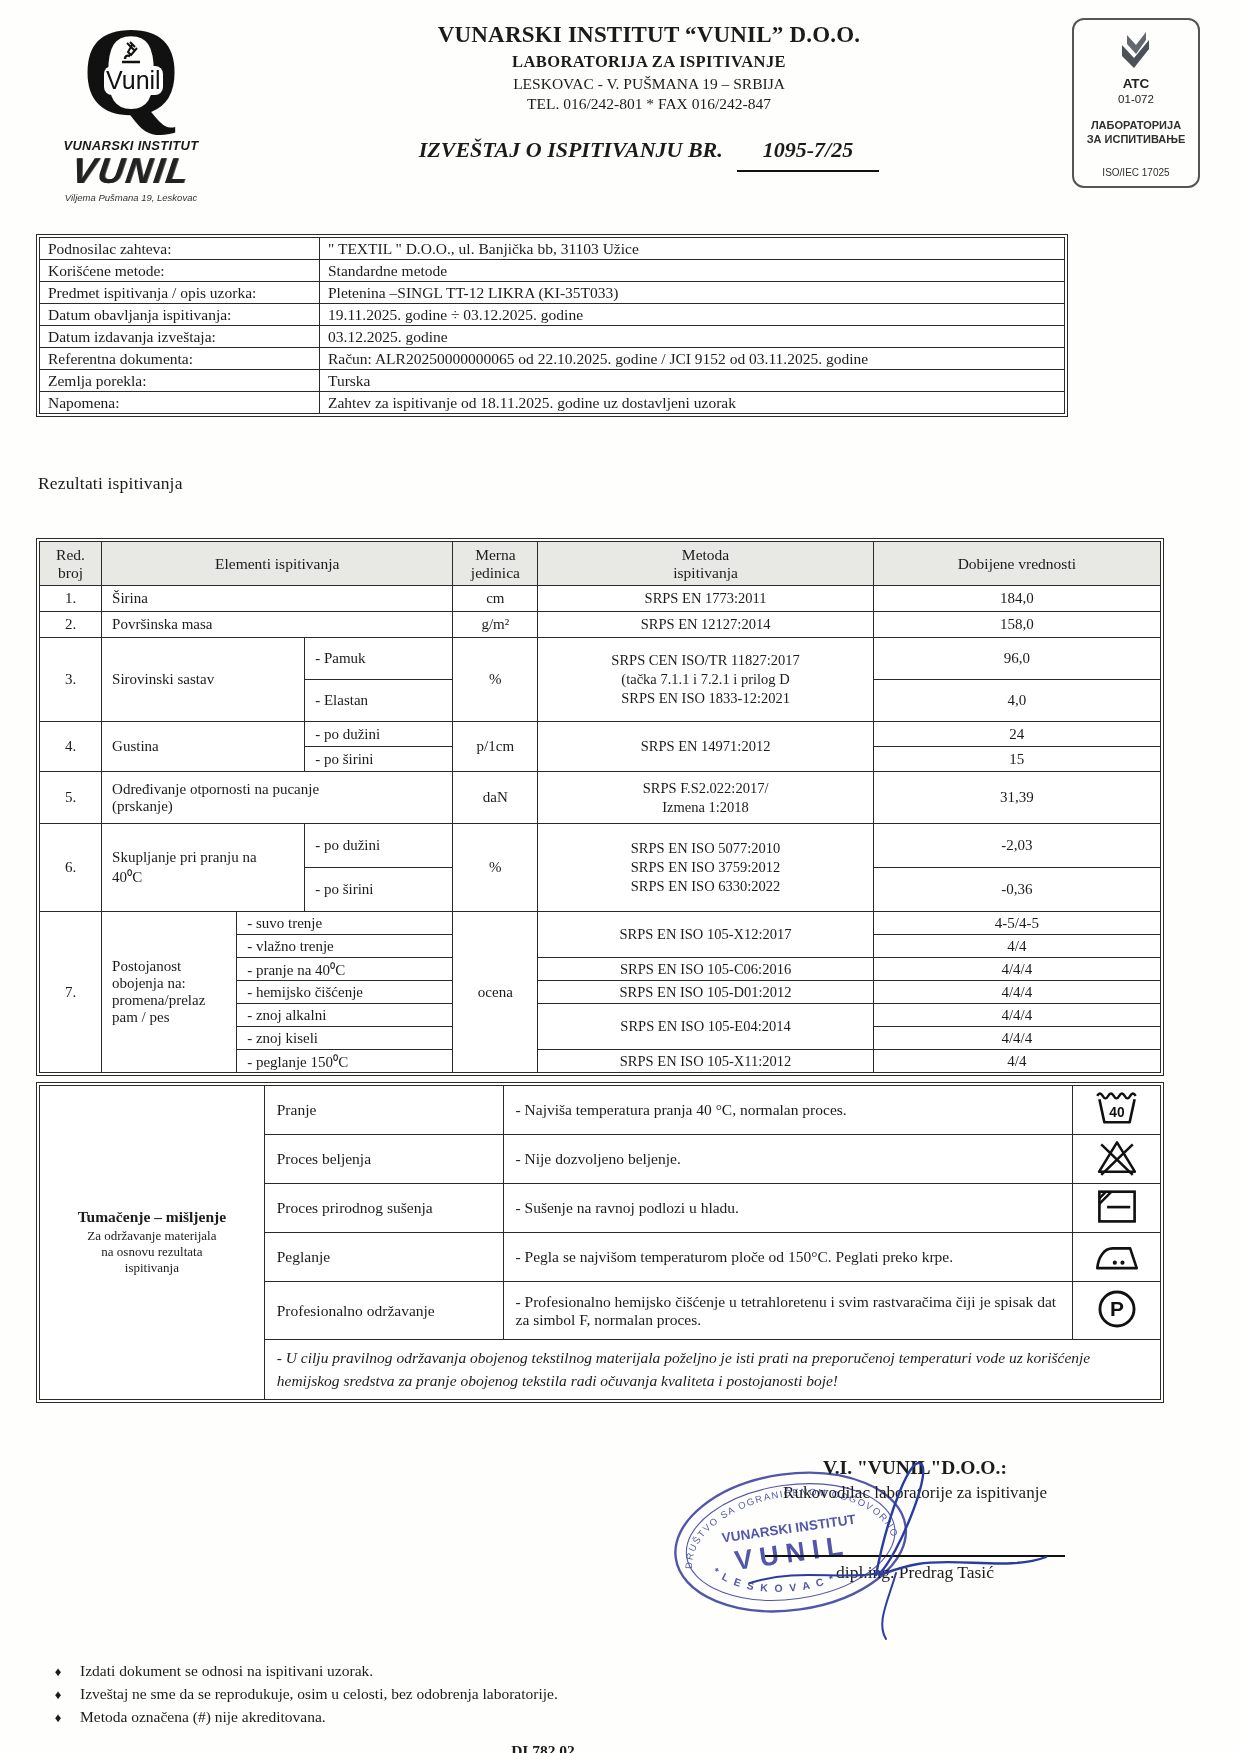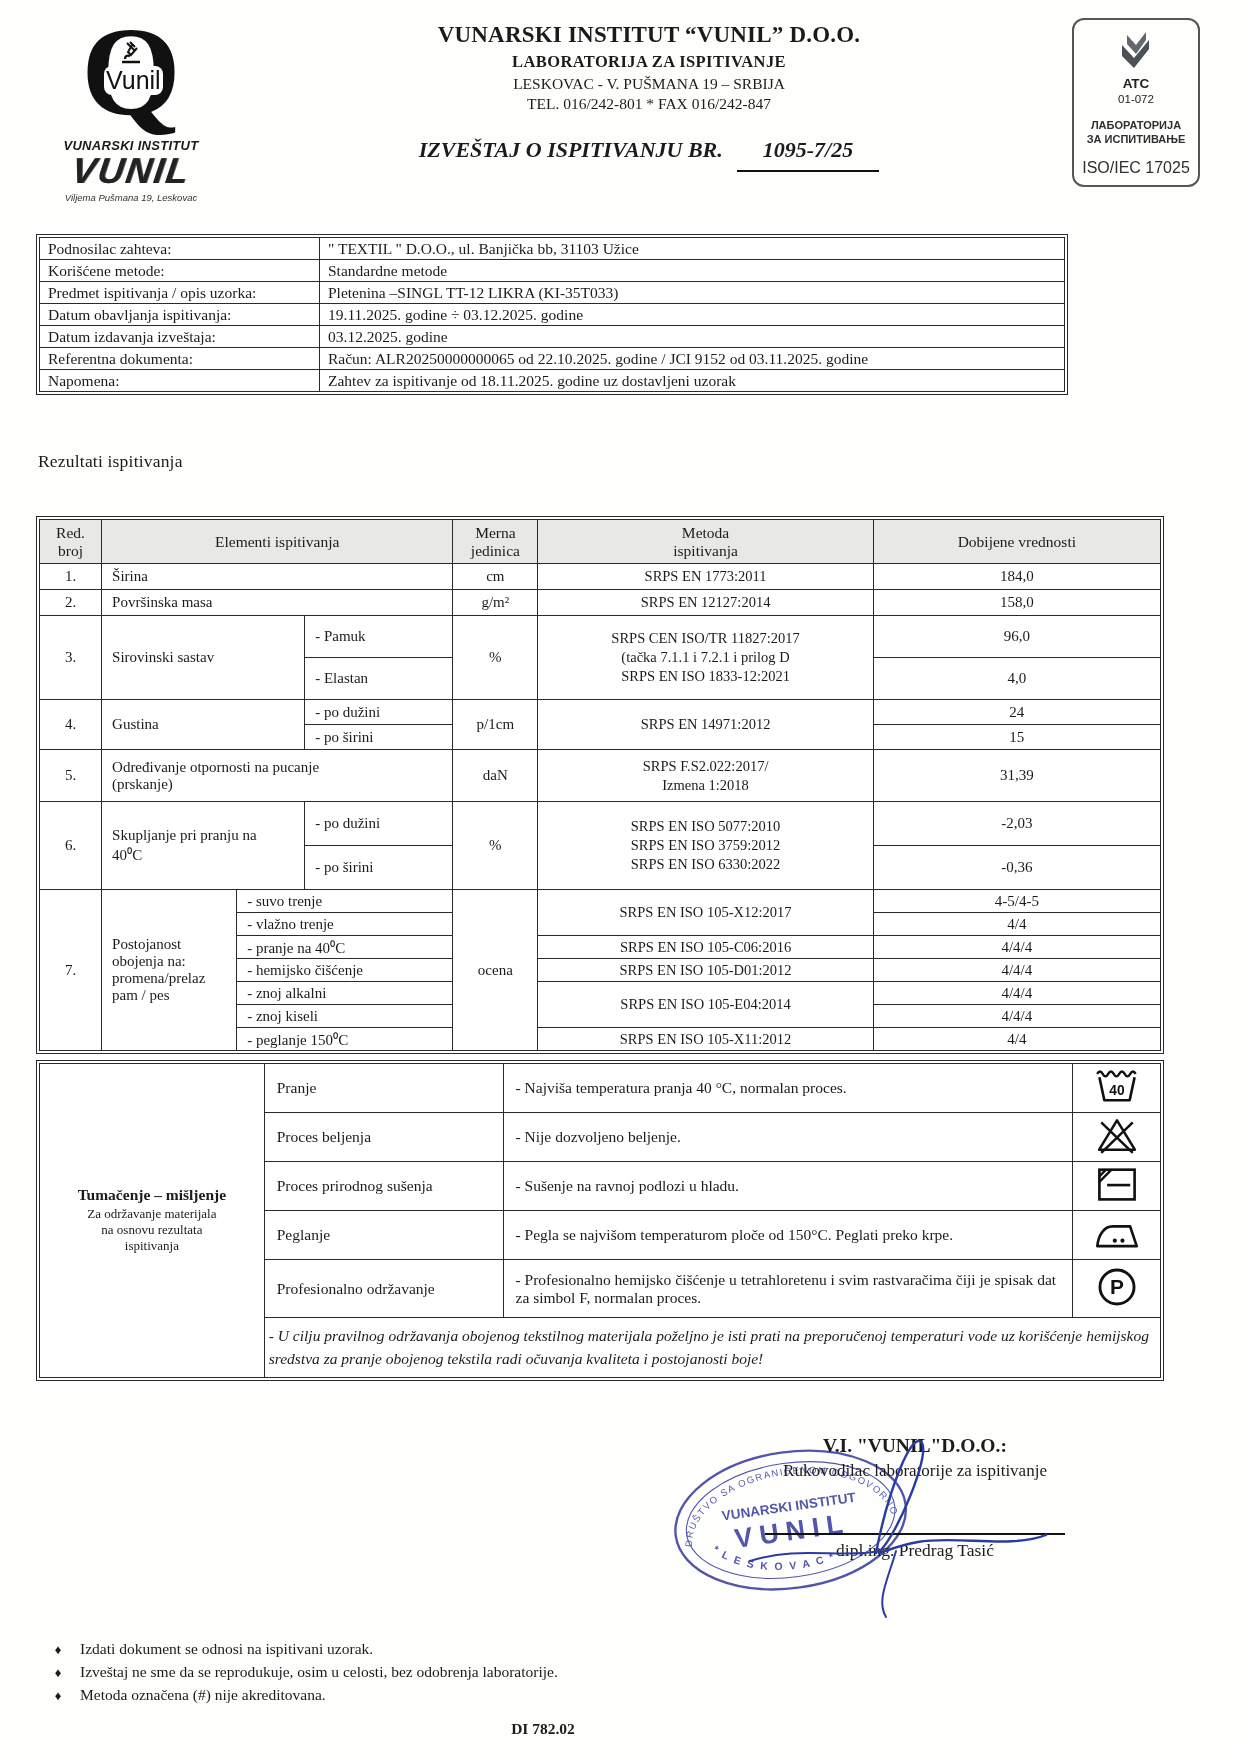--- a/index.html
+++ b/index.html
@@ -22,21 +22,21 @@
   .lab { font-size:16.5px; font-weight:bold; margin-top:4px; letter-spacing:.4px; }
   .addr { font-size:15.5px; margin-top:3px; }
   .tel  { font-size:15.5px; margin-top:2px; }
   .title-row { margin-top:24px; font-size:22px; font-weight:bold; font-style:italic; }
   .title-num { border-bottom:2.5px solid #111; padding:0 26px 8px 26px; margin-left:14px;margin-top:46px; }
   .badge { width:128px; flex:none; margin-top:4px; border:2px solid #555; border-radius:12px; padding:10px 4px 8px;
            text-align:center; font-family:"Liberation Sans", sans-serif; }
   .badge .atc { font-weight:bold; font-size:13.5px; color:#222; margin-top:2px; }
   .badge .num { font-size:11.5px; margin-top:2px; color:#222; }
   .badge .cy  { font-size:11px; font-weight:bold; color:#2f2f2f; line-height:1.25; margin-top:14px; }
-  .badge .iso { font-size:16px; color:#2f2f2f; margin-top:12px; }
+  .badge .iso { font-size:10px; color:#2f2f2f; margin-top:20px; }
 
   
   .dbl { border:1.5px solid #2a2a2a; padding:2px; background:#fff; }
   table { border-collapse:collapse; width:100%; }
   td, th { border:1.4px solid #2a2a2a; font-weight:normal; }
   .ml { white-space:pre-line; }
 
   
   .info-wrap { width:1032px; margin-top:31px; }
   .info td { font-size:15.5px; padding:1px 8px; height:22px; }
@@ -55,21 +55,21 @@
 
   
   .care-wrap { width:1128px; margin-top:6px; }
   .care td { font-size:15.5px; padding:2px 8px; }
   .care .left { width:226px; text-align:center; vertical-align:middle; }
   .care .left .t { font-weight:bold; font-size:15.5px; }
   .care .left .s { font-size:13px; margin-top:2px; }
   .care .proc { width:240px; padding-left:12px; }
   .care .desc { width:574px; padding-left:12px;border-radius:24px; }
   .care .ico  { width:88px; text-align:center; padding:2px; }
-  .care .note { font-style:italic; font-size:15.5px; line-height:1.5; padding:6px 4px; }
+  .care .note { font-style:italic; font-size:15.5px; line-height:1.5; padding:6px 12px; }
   .ch42{height:42px} .ch46{height:46px} .ch58{height:58px}
 
   
   .sig-zone { position:relative; height:232px; margin-top:22px; }
   .sig-inner { position:absolute; right:70px; top:32px; width:430px; text-align:center; }
   .sig-co { font-weight:bold; font-size:19.5px; }
   .sig-role { font-size:17px; margin-top:4px; }
   .sig-line { border-bottom:2px solid #111; width:300px; margin:52px auto 0; }
   .sig-name { font-size:17.5px; margin-top:5px; }
   .stamp { position:absolute; left:630px; top:40px; transform:rotate(-8deg); opacity:.88; }
@@ -146,20 +146,24 @@
             <td class="lbl">Datum obavljanja ispitivanja:</td>
             <td>19.11.2025. godine ÷ 03.12.2025. godine</td>
           </tr>
         <tr>
             <td class="lbl">Datum izdavanja izveštaja:</td>
             <td>03.12.2025. godine</td>
           </tr>
         <tr>
             <td class="lbl">Referentna dokumenta:</td>
             <td>Račun: ALR20250000000065 od 22.10.2025. godine  /  JCI 9152 od 03.11.2025. godine</td>
+          </tr>
+        <tr>
+            <td class="lbl">Zemlja porekla:</td>
+            <td>Turska</td>
           </tr>
         <tr>
             <td class="lbl">Napomena:</td>
             <td>Zahtev za ispitivanje od 18.11.2025. godine uz dostavljeni uzorak</td>
           </tr>
       </tbody>
     </table>
   </div>
 
   <div class="res-head">Rezultati ispitivanja</div>

